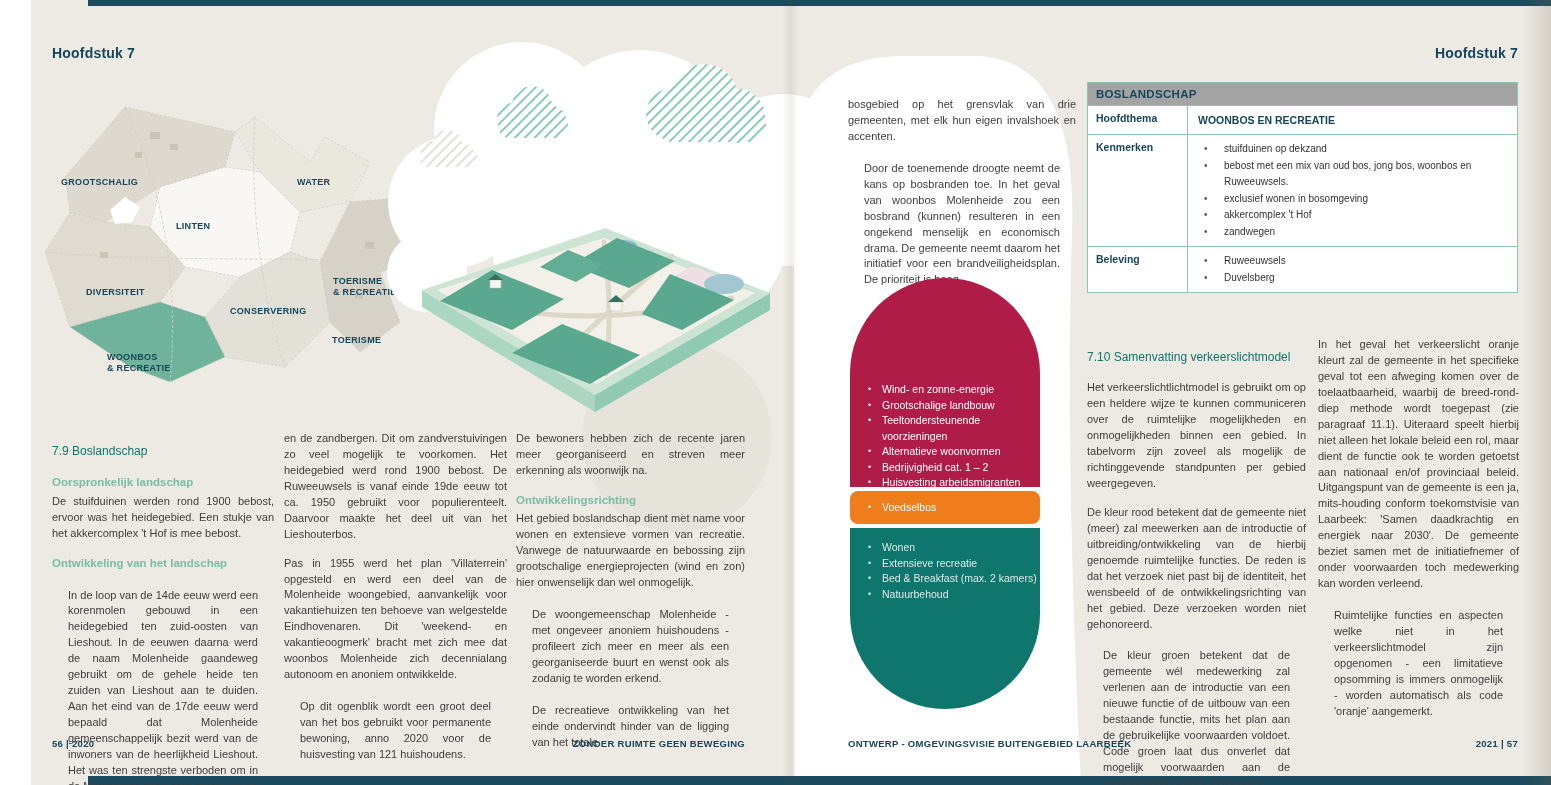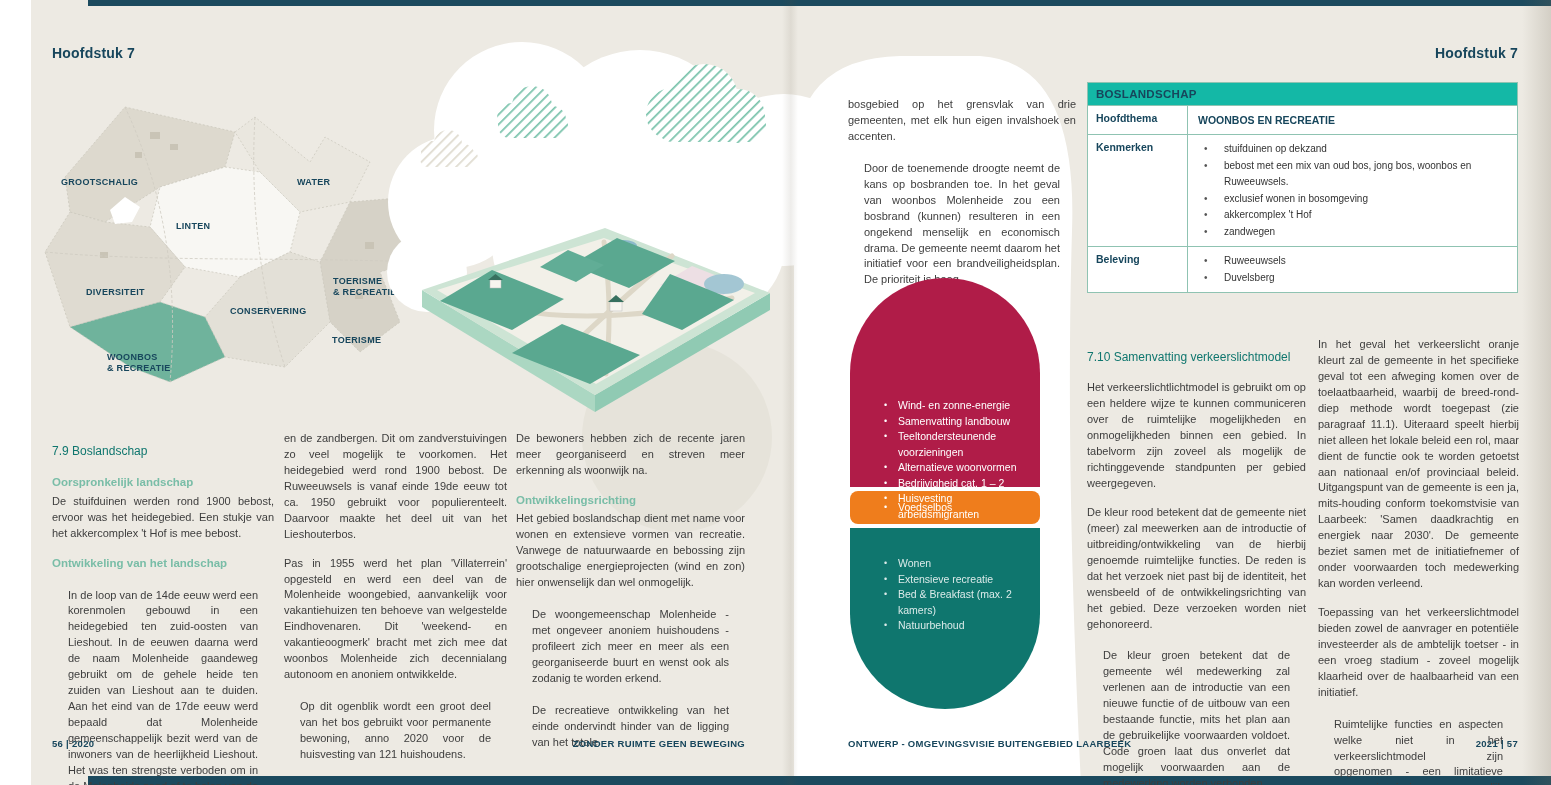--- a/index.html
+++ b/index.html
@@ -32,33 +32,33 @@
   .intro{left:848px;top:97px;width:228px;}
   .s710c1{left:1087px;top:337px;width:219px;}
   .s710c2{left:1318px;top:337px;width:201px;}
   .footer{position:absolute;top:738px;font-size:9.5px;font-weight:bold;color:#17465c;letter-spacing:.3px;}
   .fl-page{left:52px;}
   .fl-motto{left:500px;width:245px;text-align:right;}
   .fr-left{left:848px;}
   .fr-right{left:1390px;width:128px;text-align:right;}
   
   .tbl{position:absolute;left:1087px;top:82px;width:431px;border:1px solid #8fc3b2;background:#fff;box-sizing:border-box;}
-  .t-title{background:#14b8a6;color:#17465c;font-weight:bold;font-size:11.5px;padding:5px 8px;letter-spacing:.3px;}
+  .t-title{background:#a3a3a3;color:#17465c;font-weight:bold;font-size:11.5px;padding:5px 8px;letter-spacing:.3px;}
   .t-row{display:flex;border-top:1px solid #8fc3b2;}
   .t-label{flex:0 0 100px;width:100px;border-right:1px solid #8fc3b2;padding:6px 8px;
            font-weight:bold;color:#17465c;font-size:10.5px;box-sizing:border-box;}
   .t-val{flex:1;padding:6px 10px;font-size:10px;color:#333;line-height:16px;}
   .t-val.bold{font-weight:bold;color:#17465c;font-size:10.5px;}
   .t-val ul{list-style:none;margin:0;padding:0;}
   .t-val li{position:relative;padding-left:26px;line-height:16.5px;}
   .t-val li::before{content:"\2022";position:absolute;left:6px;color:#555;}
   
   .traffic{position:absolute;left:850px;top:278px;width:190px;}
   .tl{box-sizing:border-box;border-radius:8px;}
-  .tl ul{list-style:none;margin:16px;padding:0;}
+  .tl ul{list-style:none;margin:0;padding:0;}
   .tl li{position:relative;padding-left:32px;line-height:15.5px;font-size:10.5px;color:#fff;}
   .tl li::before{content:"\2022";position:absolute;left:18px;font-size:9px;}
   .tl.red{height:209px;background:#b01c48;border-radius:96px 96px 0 0;padding-top:104px;}
   .tl.orange{height:33px;background:#ef7d1c;margin-top:4px;display:flex;align-items:center;}
   .tl.green{height:181px;background:#0f766e;margin-top:4px;border-radius:0 0 96px 96px;padding-top:12px;}
   .tl.green li{color:rgba(255,255,255,.85);}
 </style>
 </head>
 <body>
 
@@ -235,21 +235,21 @@
           <li>Duvelsberg</li>
         </ul>
       </div>
     </div>
   </div>
 
   <div class="traffic">
     <div class="tl red">
       <ul>
         <li>Wind- en zonne-energie</li>
-        <li>Samenvatting landbouw</li>
+        <li>Grootschalige landbouw</li>
         <li>Teeltondersteunende voorzieningen</li>
         <li>Alternatieve woonvormen</li>
         <li>Bedrijvigheid cat. 1 – 2</li>
         <li>Huisvesting arbeidsmigranten</li>
       </ul>
     </div>
     <div class="tl orange">
       <ul>
           <li>Voedselbos</li>
         </ul>
@@ -265,19 +265,18 @@
   </div>
 
   <div class="col s710c1">
     <h2>7.10 Samenvatting verkeerslichtmodel</h2>
     <p>Het verkeerslichtlichtmodel is gebruikt om op een heldere wijze te kunnen communiceren over de ruimtelijke mogelijkheden en onmogelijkheden binnen een gebied. In tabelvorm zijn zoveel als mogelijk de richtinggevende standpunten per gebied weergegeven.</p>
     <p>De kleur rood betekent dat de gemeente niet (meer) zal meewerken aan de introductie of uitbreiding/ontwikkeling van de hierbij genoemde ruimtelijke functies. De reden is dat het verzoek niet past bij de identiteit, het wensbeeld of de ontwikkelingsrichting van het gebied. Deze verzoeken worden niet gehonoreerd.</p>
     <p class="tight">De kleur groen betekent dat de gemeente wél medewerking zal verlenen aan de introductie van een nieuwe functie of de uitbouw van een bestaande functie, mits het plan aan de gebruikelijke voorwaarden voldoet. Code groen laat dus onverlet dat mogelijk voorwaarden aan de medewerking worden verbonden.</p>
   </div>
   <div class="col s710c2">
     <p>In het geval het verkeerslicht oranje kleurt zal de gemeente in het specifieke geval tot een afweging komen over de toelaatbaarheid, waarbij de breed-rond-diep methode wordt toegepast (zie paragraaf 11.1). Uiteraard speelt hierbij niet alleen het lokale beleid een rol, maar dient de functie ook te worden getoetst aan nationaal en/of provinciaal beleid. Uitgangspunt van de gemeente is een ja, mits-houding conform toekomstvisie van Laarbeek: 'Samen daadkrachtig en energiek naar 2030'. De gemeente beziet samen met de initiatiefnemer of onder voorwaarden toch medewerking kan worden verleend.</p>
-    <p>Toepassing van het verkeerslichtmodel bieden zowel de aanvrager en potentiële investeerder als de ambtelijk toetser - in een vroeg stadium - zoveel mogelijk klaarheid over de haalbaarheid van een initiatief.</p>
     <p class="tight">Ruimtelijke functies en aspecten welke niet in het verkeerslichtmodel zijn opgenomen - een limitatieve opsomming is immers onmogelijk - worden automatisch als code 'oranje' aangemerkt.</p>
   </div>
 
   <div class="footer fr-left">ONTWERP - OMGEVINGSVISIE BUITENGEBIED LAARBEEK</div>
   <div class="footer fr-right">2021 | 57</div>
 </div>
 
 </body></html>

